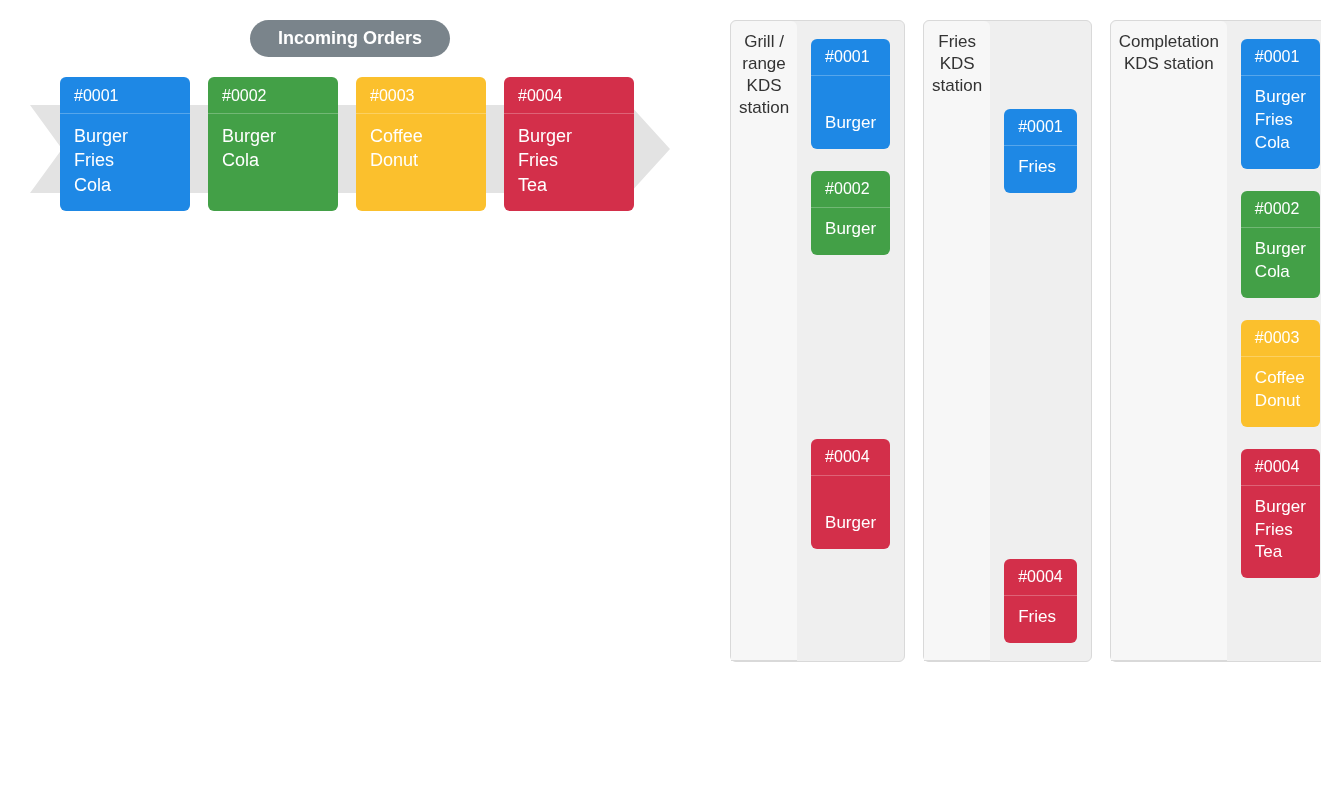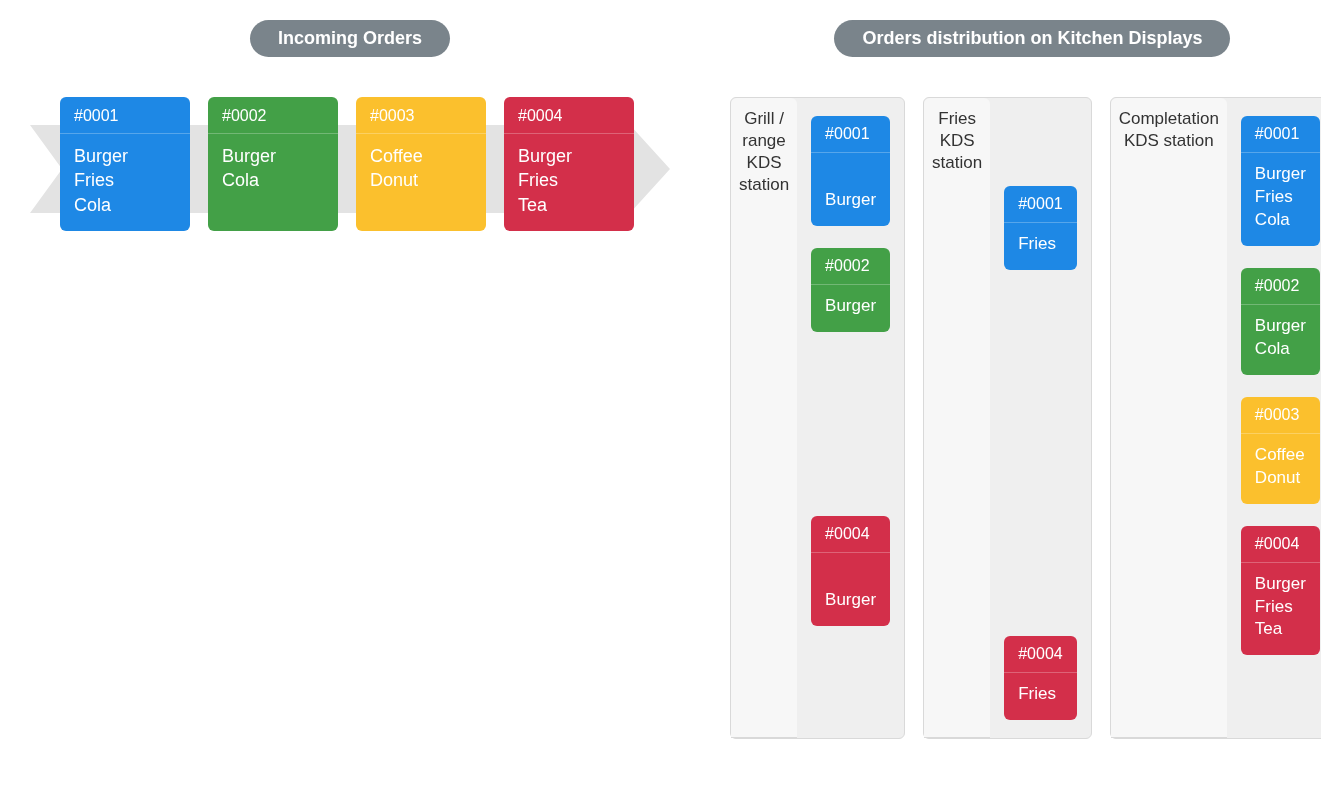--- a/index.html
+++ b/index.html
@@ -25,21 +25,21 @@
     align-items: center;
   }
   .section-title {
     display: inline-block;
     background: #7a848b;
     color: #fff;
     font-weight: bold;
     font-size: 18px;
     padding: 8px 28px;
     border-radius: 20px;
-    margin-bottom: 40px;
+    margin-bottom: 20px;
   }
   .arrow-wrap {
     position: relative;
     width: 100%;
     height: 160px;
   }
   .arrow-bg {
     position: absolute;
     left: 0;
     right: 0;
@@ -160,21 +160,20 @@
             <div class="item">Burger</div>
             <div class="item">Fries</div>
             <div class="item">Tea</div>
           </div>
         </div>
       </div>
   </div>
 </div>
 
 <div class="col-right">
-  <div class="section-title">Orders distribution on Kitchen Displays</div>
   <div class="stations" id="stations-row">
       <div class="station">
         <div class="title">Grill / range<br>KDS station</div>
         <div class="body">
           <div class="mini-card" style="background: rgb(30, 136, 229);">
             <div class="hdr">#0001</div>
             <div class="body2 tall">
               <div class="item">Burger</div>
             </div>
           </div>

